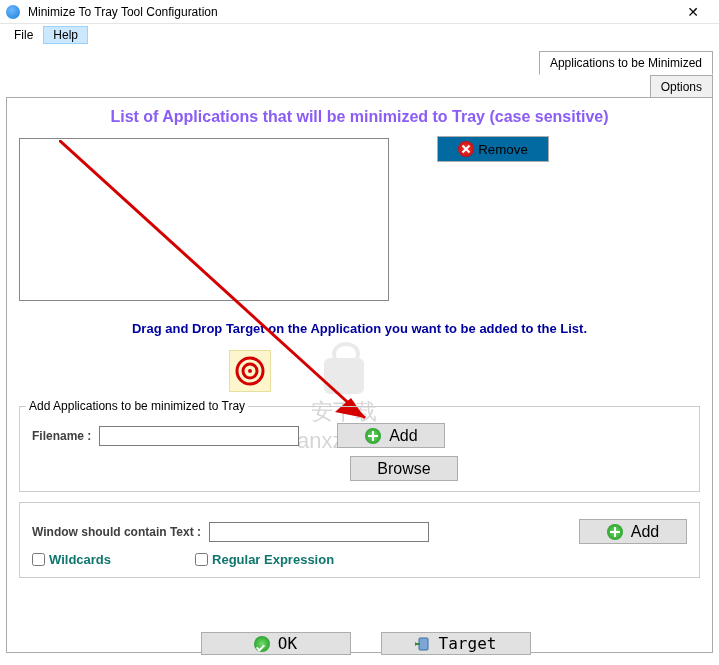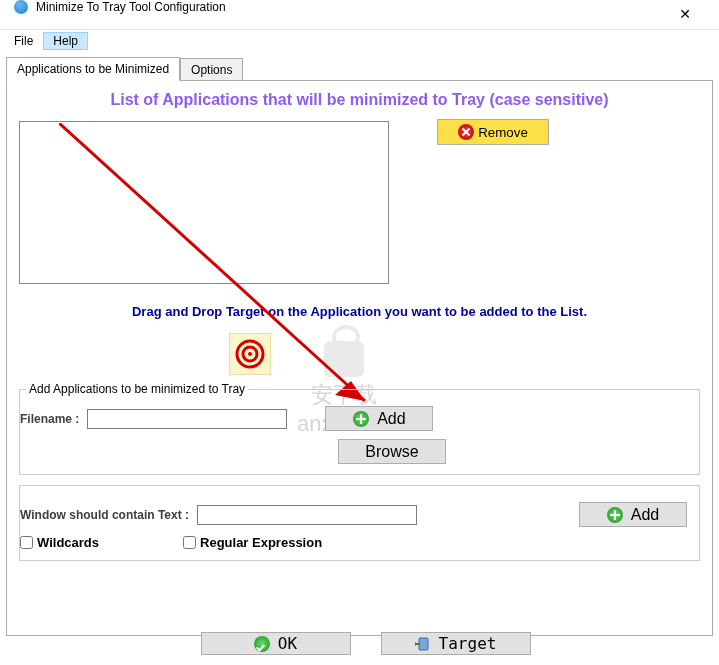--- a/index.html
+++ b/index.html
@@ -1,54 +1,54 @@
 <!DOCTYPE html>
 <html><head>
 <meta charset="utf-8">
 <style>
 * { box-sizing: border-box; margin: 0; padding: 0; }
 body { font-family: "Segoe UI", Tahoma, sans-serif; font-size: 12px; background: #fff; width: 719px; height: 665px; overflow: hidden; }
 
-.titlebar { height: 30px; display: flex; padding: 0 14px; border-bottom: 1px solid #e5e5e5; }
+.titlebar { height: 24px; display: flex; align-items: center; padding: 0 6px; border-bottom: 1px solid #e5e5e5; }
 .titlebar .app-icon { width: 14px; height: 14px; border-radius: 50%; background: radial-gradient(circle at 40% 35%, #6bb8ff, #1b7fd6); margin-right: 8px; }
 .titlebar .title { color: #000; font-size: 12px; flex: 1; }
 .titlebar .close { width: 40px; height: 28px; display: flex; align-items: center; justify-content: center; font-size: 14px; color: #000; cursor: pointer; }
 
 .menubar { height: 22px; padding: 2px 4px; display: flex; gap: 0; }
 .menubar .menu-item { padding: 2px 10px; cursor: pointer; }
 .menubar .menu-item.hover { background: #cce8ff; border: 1px solid #99d1ff; padding: 1px 9px; }
 
-.tabs { display: flex; align-items: flex-end; margin: 4px 6px 0 6px; }
+.tabs { display: flex; align-items: flex-end; margin: 4px 6px 0 6px; flex-direction: column; }
 .tab { border: 1px solid #aaa; border-bottom: none; padding: 4px 10px; background: #f0f0f0; font-size: 12px; position: relative; top: 1px; }
 .tab.active { background: #fff; border-bottom: 1px solid #fff; z-index: 2; }
 
 .content { border: 1px solid #aaa; margin: 0 6px 6px 6px; padding: 10px 12px 8px 12px; height: 556px; position: relative; }
 
 .section-title { color: #8b5cf6; font-weight: bold; text-align: center; font-size: 16px; margin-bottom: 12px; }
 
 .app-list { width: 370px; height: 163px; border: 1px solid #888; background: #fff; }
 
-.remove-btn { position: absolute; left: 430px; top: 38px; width: 112px; height: 26px; display: flex; align-items: center; justify-content: center; gap: 4px; border: 1px solid #adadad; background: #fde047; cursor: pointer; }
+.remove-btn { position: absolute; left: 430px; top: 38px; width: 112px; height: 26px; display: flex; align-items: center; justify-content: center; gap: 4px; border: 1px solid #adadad; background: #0369a1; cursor: pointer; }
 
 .drag-hint { color: #0000a0; font-weight: bold; text-align: center; font-size: 13px; margin-top: 20px; }
 
 .target-box { width: 42px; height: 42px; background: #fdf5cc; border: 1px solid #e8df9f; display: flex; align-items: center; justify-content: center; margin: 14px 0 14px 210px; }
 .target-icon svg { display: block; }
 
-.group { border: 1px solid #ccc; padding: 8px 12px 10px 0; margin-top: 10px; position: relative; }
+.group { border: 1px solid #ccc; padding: 8px 12px 10px 12px; margin-top: 10px; position: relative; }
 .group .legend { color: #000; font-size: 12px; position: absolute; top: -8px; left: 6px; background: #fff; padding: 0 3px; }
 .row { display: flex; align-items: center; gap: 8px; margin-top: 8px; }
 .row .lbl { color: #404040; font-weight: bold; font-size: 12px; }
 .row input[type=text] { border: 1px solid #7a7a7a; height: 20px; padding: 1px 4px; font-size: 12px; }
 .btn { width: 108px; height: 25px; border: 1px solid #adadad; background: #e1e1e1; display: inline-flex; align-items: center; justify-content: center; gap: 8px; cursor: pointer; font-size: 16px; }
 
 .chk-row { display: flex; gap: 40px; margin-top: 8px; align-items: center; }
 .chk { display: flex; align-items: center; gap: 4px; }
 .chk input { width: 13px; height: 13px; }
-.chk label { color: #000000; font-weight: bold; font-size: 13px; cursor: pointer; }
+.chk label { color: #0f766e; font-weight: bold; font-size: 13px; cursor: pointer; }
 
 .bottom-bar { position: absolute; bottom: 4px; left: 12px; right: 0; display: flex; justify-content: center; gap: 30px; padding: 6px; }
 .bottom-bar .btn { width: 150px; height: 23px; font-family: Consolas, monospace; }
 
 .ic-remove, .ic-add, .ic-ok, .ic-cancel { width: 16px; height: 16px; display: inline-block; }
 .ic-remove { background: radial-gradient(circle, #ff3b3b, #b00000); border-radius: 50%; position: relative; }
 .ic-remove::after { content: ""; position: absolute; left: 3px; right: 3px; top: 7px; height: 2px; background: #fff; transform: rotate(45deg); box-shadow: 0 0 0 0 #fff; }
 .ic-remove::before { content: ""; position: absolute; left: 3px; right: 3px; top: 7px; height: 2px; background: #fff; transform: rotate(-45deg); }
 .ic-add { background: radial-gradient(circle, #6de06d, #178a17); border-radius: 50%; position: relative; }
 .ic-add::after { content: ""; position: absolute; left: 3px; right: 3px; top: 7px; height: 2px; background: #fff; }

